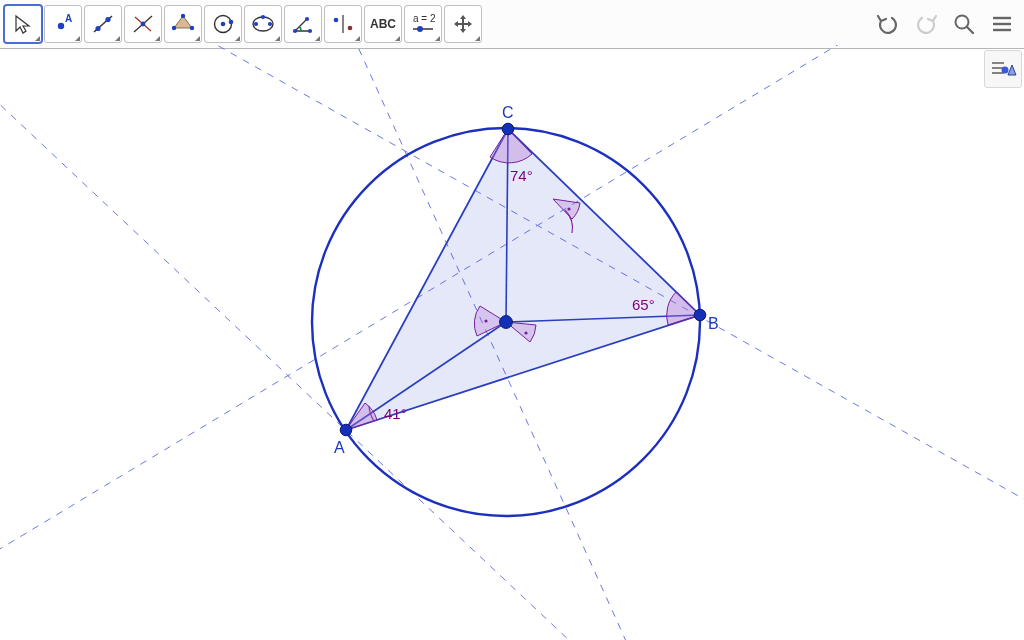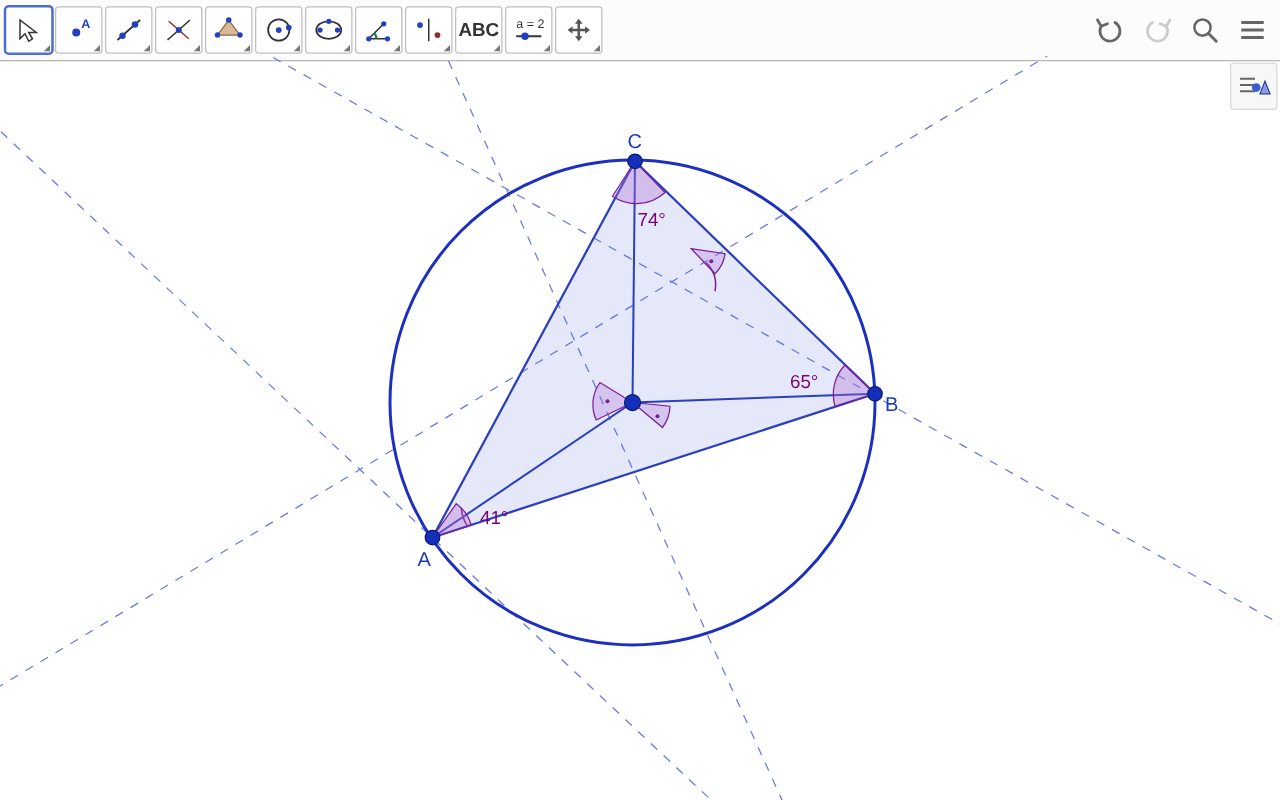--- a/index.html
+++ b/index.html
@@ -88,21 +88,21 @@
     </div>
   <div class="tool">
       <svg width="24" height="24">
         <line x1="12" y1="3" x2="12" y2="21" stroke="#333" stroke-width="1.2"></line>
         <circle cx="5" cy="8" r="2.3" fill="#2040c0"></circle>
         <circle cx="19" cy="16" r="2.3" fill="#883030"></circle>
       </svg>
       <span class="corner"></span>
     </div>
   <div class="tool">
-      <span style="font-size:15px;font-weight:bold;color:#333">ABC</span>
+      <span style="font-size:12px;font-weight:bold;color:#333">ABC</span>
       <span class="corner"></span>
     </div>
   <div class="tool">
       <svg width="28" height="22">
         <text x="4" y="9" class="txt" fill="#333">a = 2</text>
         <line x1="4" y1="16" x2="24" y2="16" stroke="#333" stroke-width="1.5"></line>
         <circle cx="11" cy="16" r="3" fill="#2040c0"></circle>
       </svg>
       <span class="corner"></span>
     </div>

